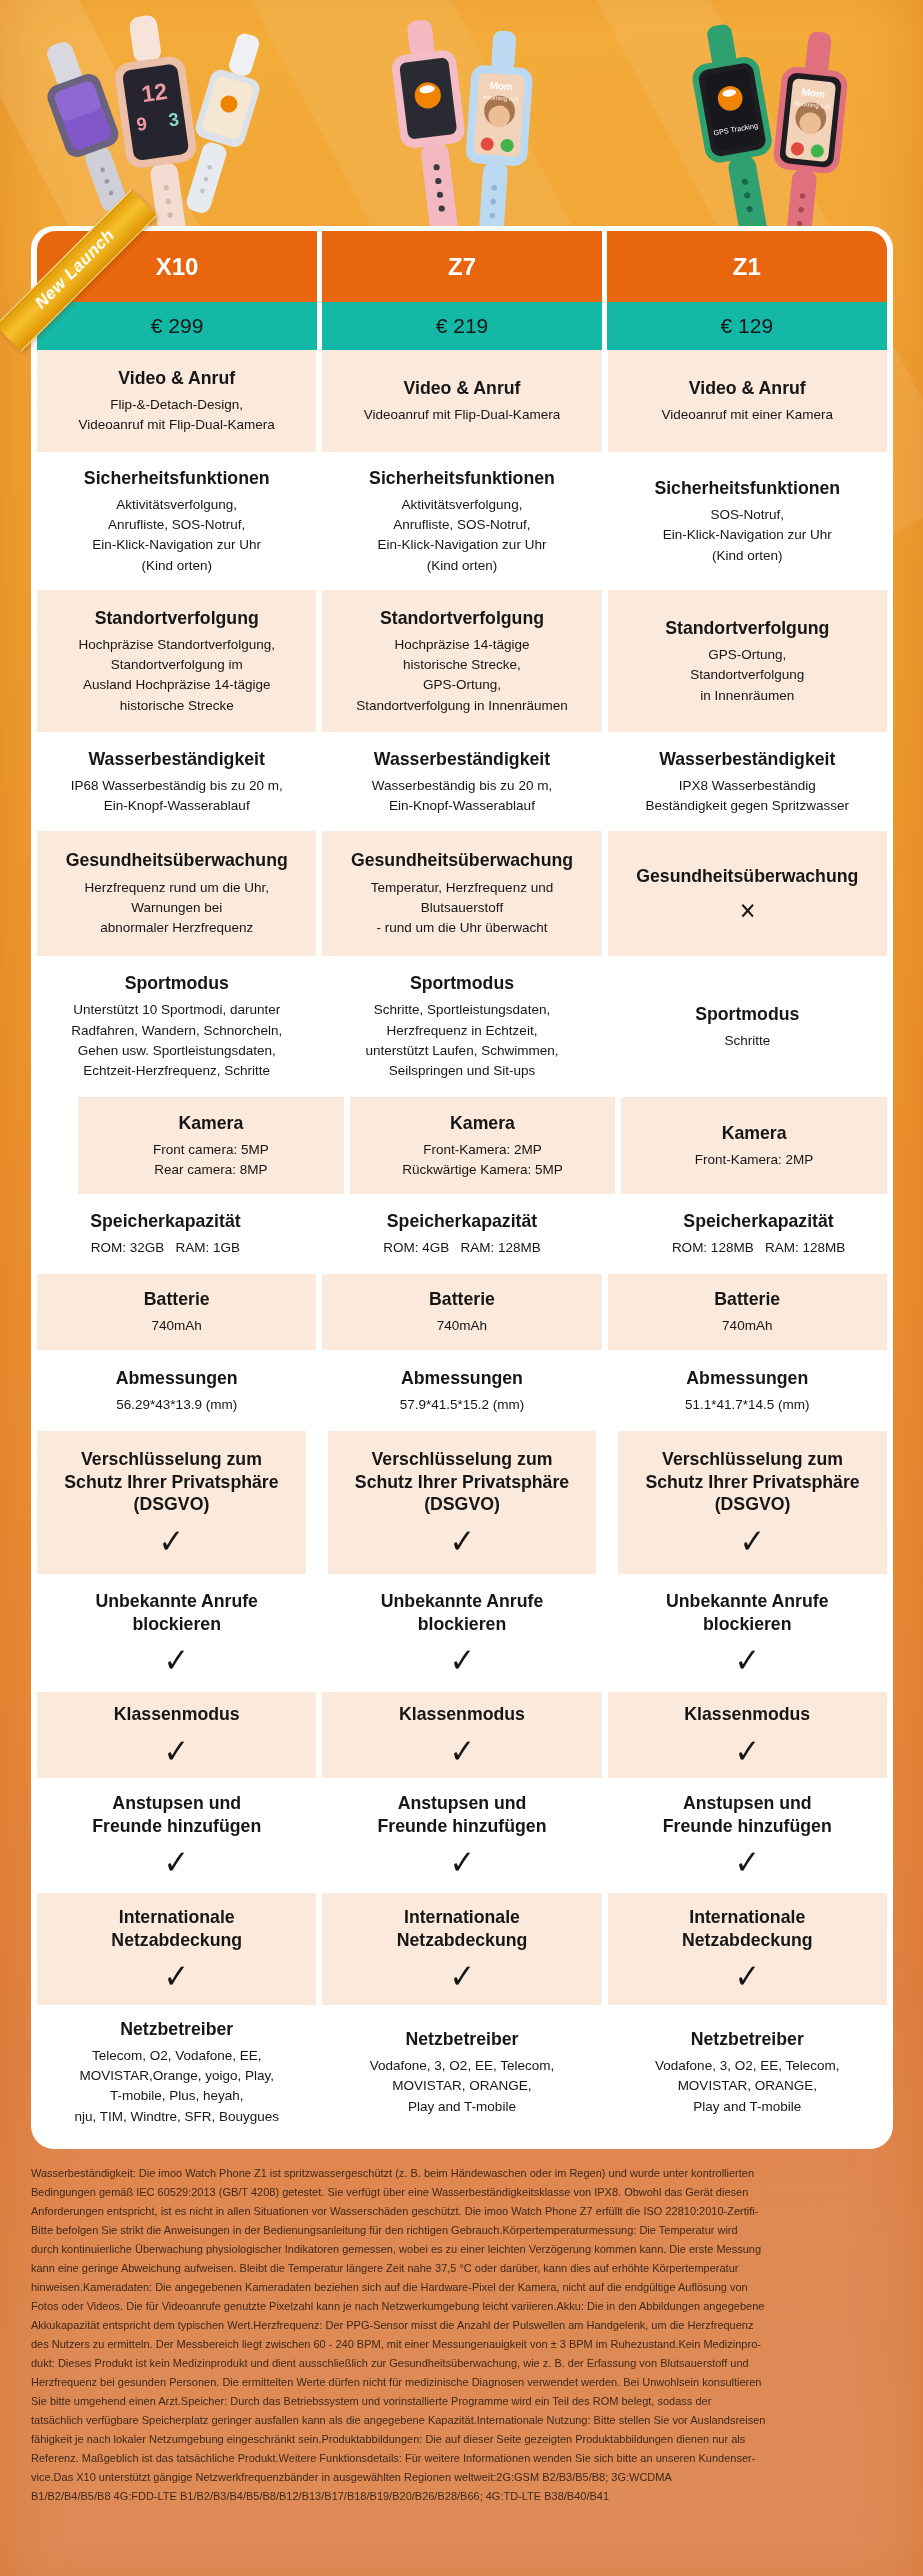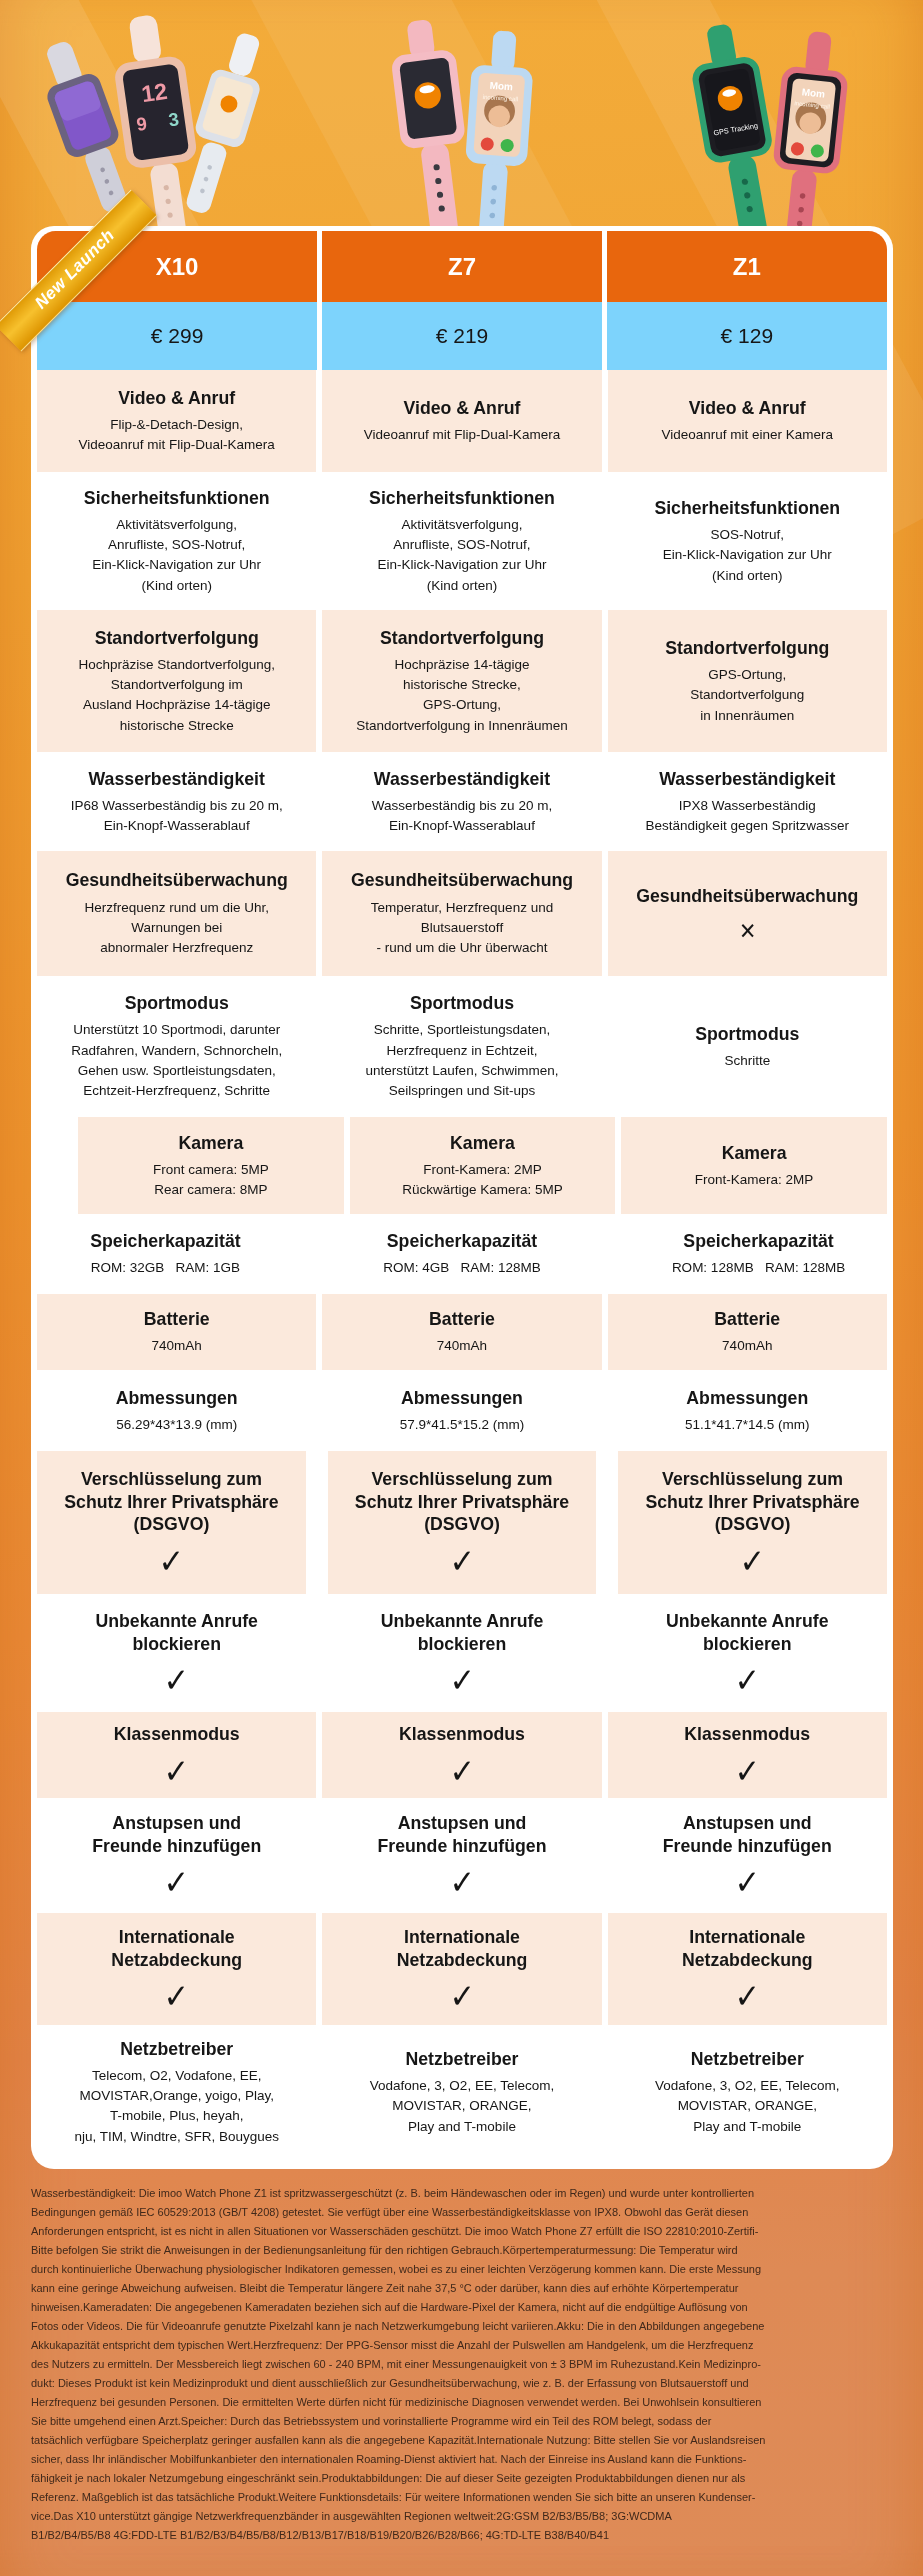--- a/index.html
+++ b/index.html
@@ -32,22 +32,22 @@
     color:#fff;font-style:italic;font-weight:bold;font-size:17px;letter-spacing:0.4px;
   }
   .grid{display:grid;grid-template-columns:1fr 1fr 1fr;column-gap:5px;}
   .hcell{
     background:#E8660D;color:#fff;font-weight:bold;font-size:24px;
     display:flex;align-items:center;justify-content:center;height:71px;
   }
   .hcell.c0{border-radius:18.5px 0 0 0;}
   .hcell.c2{border-radius:0 18.5px 0 0;}
   .pcell{
-    background:#7dd3fc;color:#161616;font-size:21px;
-    display:flex;align-items:center;justify-content:center;height:68px;
+    background:#14b8a6;color:#161616;font-size:21px;
+    display:flex;align-items:center;justify-content:center;height:48px;
   }
   .frow{display:grid;grid-template-columns:1fr 1fr 1fr;column-gap:6.2px;}
   .frow.peach .cell{background:#FBE9DC;}
   .frow.white .cell{background:#FFFFFF;}
   .cell{
     display:flex;flex-direction:column;align-items:center;justify-content:center;
     text-align:center;padding:9.2px 10.8px;color:#161616;
   }
   #feature-rows .frow:last-child .cell:first-child{border-radius:0 0 0 18.5px;}
   #feature-rows .frow:last-child .cell:last-child{border-radius:0 0 18.5px 0;}
@@ -474,20 +474,19 @@
       <div class="dline">durch kontinuierliche Überwachung physiologischer Indikatoren gemessen, wobei es zu einer leichten Verzögerung kommen kann. Die erste Messung</div>
       <div class="dline">kann eine geringe Abweichung aufweisen. Bleibt die Temperatur längere Zeit nahe 37,5 °C oder darüber, kann dies auf erhöhte Körpertemperatur</div>
       <div class="dline">hinweisen.Kameradaten: Die angegebenen Kameradaten beziehen sich auf die Hardware-Pixel der Kamera, nicht auf die endgültige Auflösung von</div>
       <div class="dline">Fotos oder Videos. Die für Videoanrufe genutzte Pixelzahl kann je nach Netzwerkumgebung leicht variieren.Akku: Die in den Abbildungen angegebene</div>
       <div class="dline">Akkukapazität entspricht dem typischen Wert.Herzfrequenz: Der PPG-Sensor misst die Anzahl der Pulswellen am Handgelenk, um die Herzfrequenz</div>
       <div class="dline">des Nutzers zu ermitteln. Der Messbereich liegt zwischen 60 - 240 BPM, mit einer Messungenauigkeit von ± 3 BPM im Ruhezustand.Kein Medizinpro-</div>
       <div class="dline">dukt: Dieses Produkt ist kein Medizinprodukt und dient ausschließlich zur Gesundheitsüberwachung, wie z. B. der Erfassung von Blutsauerstoff und</div>
       <div class="dline">Herzfrequenz bei gesunden Personen. Die ermittelten Werte dürfen nicht für medizinische Diagnosen verwendet werden. Bei Unwohlsein konsultieren</div>
       <div class="dline">Sie bitte umgehend einen Arzt.Speicher: Durch das Betriebssystem und vorinstallierte Programme wird ein Teil des ROM belegt, sodass der</div>
       <div class="dline">tatsächlich verfügbare Speicherplatz geringer ausfallen kann als die angegebene Kapazität.Internationale Nutzung: Bitte stellen Sie vor Auslandsreisen</div>
-      <div class="dline">sicher, dass Ihr inländischer Mobilfunkanbieter den internationalen Roaming-Dienst aktiviert hat. Nach der Einreise ins Ausland kann die Funktions-</div>
       <div class="dline">fähigkeit je nach lokaler Netzumgebung eingeschränkt sein.Produktabbildungen: Die auf dieser Seite gezeigten Produktabbildungen dienen nur als</div>
       <div class="dline">Referenz. Maßgeblich ist das tatsächliche Produkt.Weitere Funktionsdetails: Für weitere Informationen wenden Sie sich bitte an unseren Kundenser-</div>
       <div class="dline">vice.Das X10 unterstützt gängige Netzwerkfrequenzbänder in ausgewählten Regionen weltweit:2G:GSM B2/B3/B5/B8; 3G:WCDMA</div>
       <div class="dline">B1/B2/B4/B5/B8 4G:FDD-LTE B1/B2/B3/B4/B5/B8/B12/B13/B17/B18/B19/B20/B26/B28/B66; 4G:TD-LTE B38/B40/B41</div>
     </div>
 </div>
 
 
 </body></html>

